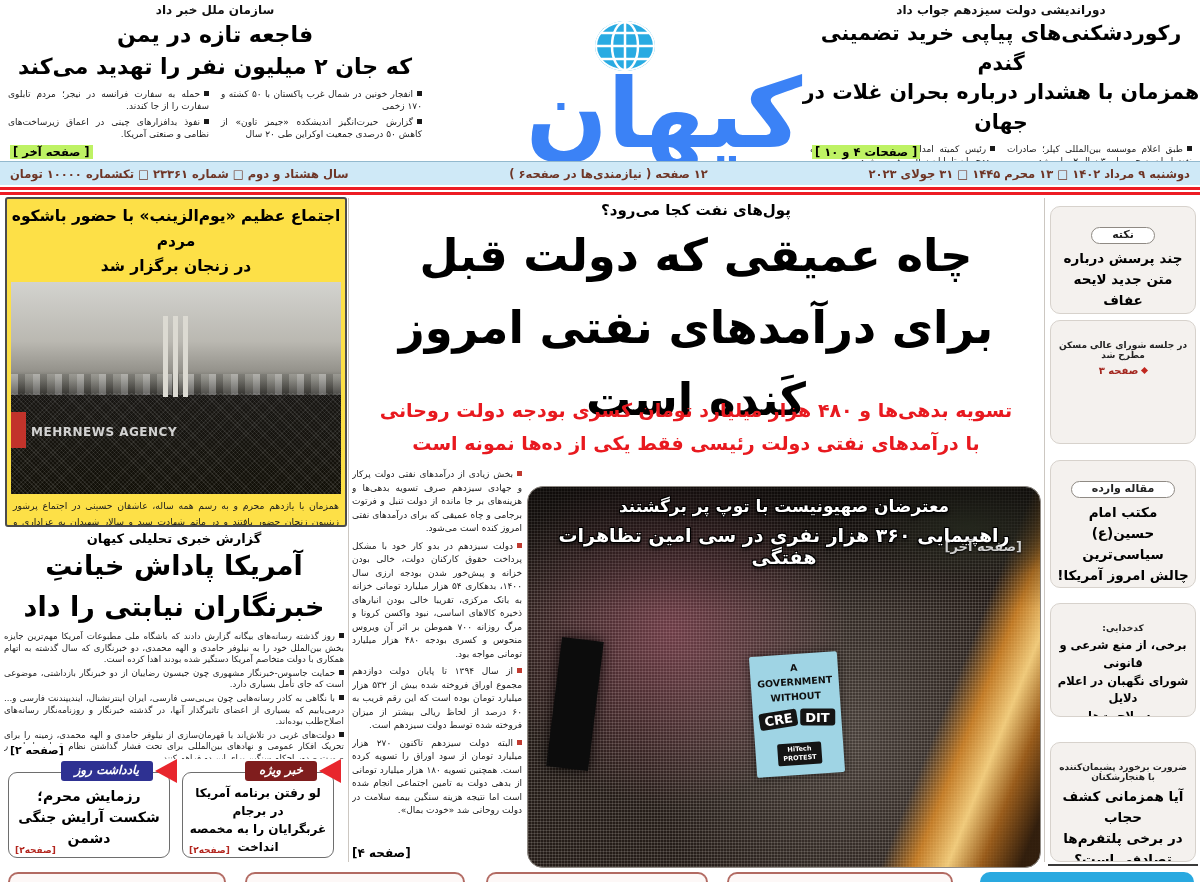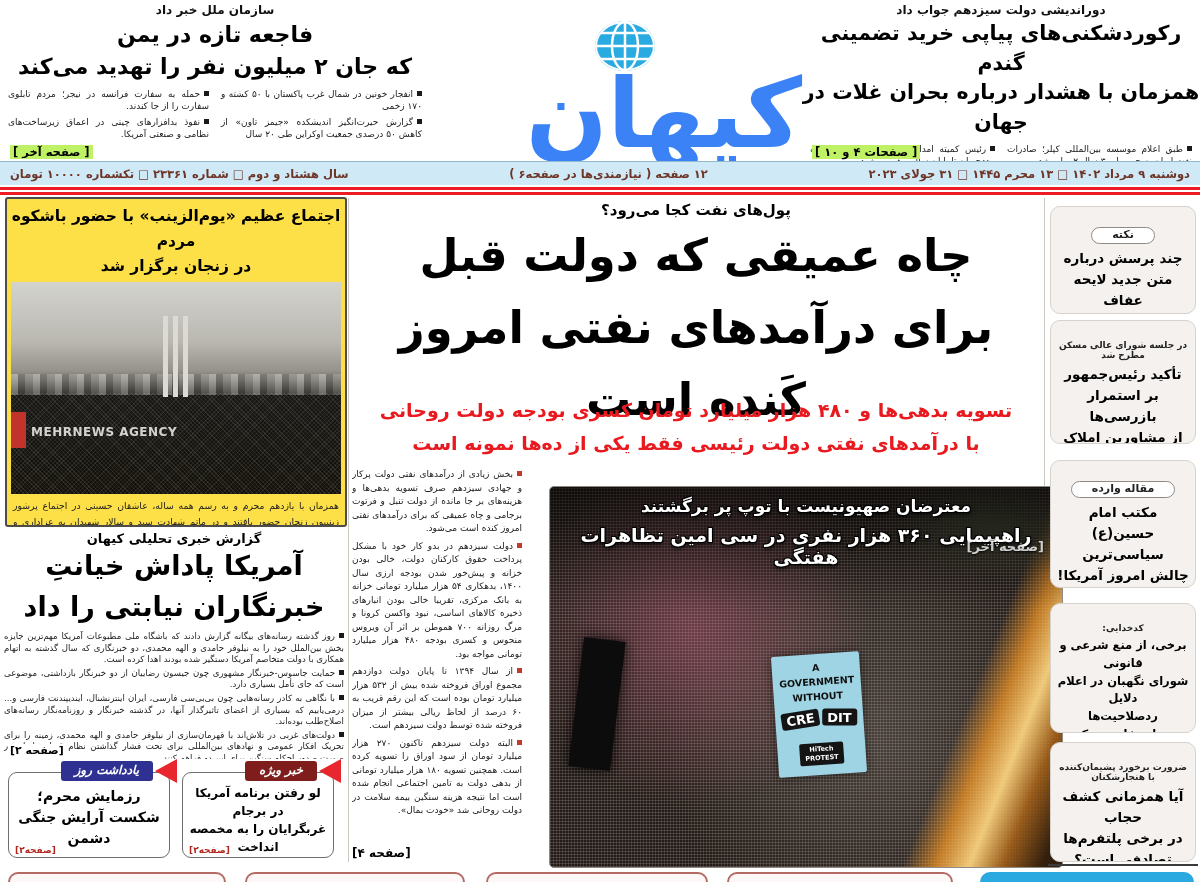--- a/index.html
+++ b/index.html
@@ -46,30 +46,30 @@
   
   .lead-kicker { position:absolute; left:352px; top:201px; width:688px; text-align:center; font-size:15px; font-weight:bold; color:#000; }
   .lead-headline { position:absolute; left:346px; top:220px; width:700px; text-align:center; font-size:45px; font-weight:bold; line-height:1.6; color:#000; letter-spacing:-1px; }
   .lead-subhead { position:absolute; left:352px; top:394px; width:688px; text-align:center; font-size:19px; font-weight:bold; line-height:1.75; color:#e8191f; }
 
   .lead-col { position:absolute; left:352px; top:468px; width:170px; height:398px; overflow:hidden; }
   .lead-col .blt { font-size:9px; line-height:1.5; margin-bottom:4px; }
   .lead-col-ref { position:absolute; left:352px; top:846px; width:80px; text-align:left; font-weight:bold; font-size:12px; background:#fff; }
 
   
-  .tp { position:absolute; left:527px; top:486px; width:514px; height:382px; border:1px solid #8f8a84; border-radius:5px; overflow:hidden; direction:rtl;
+  .tp { position:absolute; left:527px; top:486px; width:514px; height:382px; border:1px solid #8f8a84; border-radius:16px; overflow:hidden; direction:rtl;
         background-color:#241c18;
         background-image:
           linear-gradient(rgba(0,0,0,.6), rgba(0,0,0,0) 32%),
           radial-gradient(ellipse 150px 80px at 86% 10%, #3c4030 0%, rgba(0,0,0,0) 72%),
           linear-gradient(112deg, rgba(0,0,0,0) 76%, rgba(240,150,40,.75) 81%, rgba(255,215,130,.92) 86%, rgba(170,100,25,.85) 91%, rgba(50,30,12,.95) 97%),
           radial-gradient(circle at 28% 38%, rgba(215,110,140,.4), rgba(0,0,0,0) 40%),
           radial-gradient(circle at 62% 66%, rgba(205,195,185,.22), rgba(0,0,0,0) 50%),
           repeating-linear-gradient(0deg, rgba(255,252,245,.15) 0 1px, rgba(0,0,0,0) 1px 3px),
-          repeating-linear-gradient(90deg, rgba(255,240,225,.13) 0 1px, rgba(0,0,0,0) 1px 3px); margin-left: 22px; }
+          repeating-linear-gradient(90deg, rgba(255,240,225,.13) 0 1px, rgba(0,0,0,0) 1px 3px); }
   .tp-stage { position:absolute; left:5%; top:40%; width:42px; height:130px; background:#0c0c0c; transform:rotate(7deg); box-shadow:0 0 14px rgba(0,0,0,.8); }
   .tp-h1 { position:absolute; top:9px; left:0; right:0; text-align:center; color:#fff; font-size:17px; font-weight:bold;
            text-shadow:-1px -1px 0 #000,1px -1px 0 #000,-1px 1px 0 #000,1px 1px 0 #000,0 2px 4px #000; }
   .tp-h2 { position:absolute; top:37px; left:0; right:0; text-align:center; color:#fff; font-size:19px; font-weight:bold;
            text-shadow:-1px -1px 0 #000,1px -1px 0 #000,-1px 1px 0 #000,1px 1px 0 #000,0 2px 4px #000; }
   .tp-ref { position:absolute; top:52px; right:18px; color:rgba(255,255,255,.8); font-size:13px; font-weight:bold; text-shadow:0 1px 2px #000; }
   .tp-banner { position:absolute; left:44%; top:44%; width:88px; background:#9fd4e4; transform:rotate(-4deg); border-radius:2px; text-align:center; direction:ltr; padding:7px 3px 10px 3px; box-shadow:0 0 10px rgba(0,0,0,.5); }
   .tpb-top { font-size:9.5px; font-weight:bold; color:#101010; line-height:1.5; }
   .tpb-blocks { margin-top:2px; }
   .tpb-cre { display:inline-block; background:#141414; color:#fff; font-weight:bold; font-size:13px; padding:1px 5px; border-radius:3px; transform:rotate(-5deg); }
@@ -256,35 +256,32 @@
 
   <div class="sb-box" style="top:206px; height:108px;">
     <div class="sb-tag">نکته</div>
     <div class="sb-head pre">چند پرسش درباره
 متن جدید لایحه عفاف</div>
     <div class="sb-ref"><span class="dm"></span><span>صفحه ۲</span></div>
   </div>
 
   <div class="sb-box" style="top:320px; height:124px;">
     <div class="sb-kicker">در جلسه شورای عالی مسکن مطرح شد</div>
-    <div class="sb-head pre">تأکید رئیس‌جمهور
-بر استمرار بازرسی‌ها
-از مشاورین املاک</div>
     <div class="sb-ref"><span class="dm"></span><span>صفحه ۳</span></div>
   </div>
 
   <div class="sb-box" style="top:460px; height:128px;">
     <div class="sb-tag">مقاله وارده</div>
     <div class="sb-head pre">مکتب امام حسین(ع)
 سیاسی‌ترین
 چالش امروز آمریکا!</div>
     <div class="sb-ref"><span class="dm"></span><span>صفحه ۳</span></div>
   </div>
 
-  <div class="sb-box" style="top:603px; height:130px;">
+  <div class="sb-box" style="top:603px; height:114px;">
     <div class="sb-kicker">کدخدایی:</div>
     <div class="sb-head small pre">برخی، از منع شرعی و قانونی
 شورای نگهبان در اعلام دلایل
 ردصلاحیت‌ها سوءاستفاده می‌کنند</div>
 
   </div>
 
   <div class="sb-box" style="top:742px; height:120px;">
     <div class="sb-kicker">ضرورت برخورد پشیمان‌کننده با هنجارشکنان</div>
     <div class="sb-head pre">آیا همزمانی کشف حجاب

